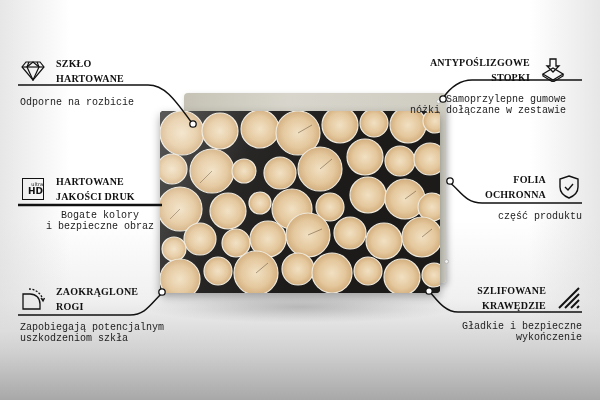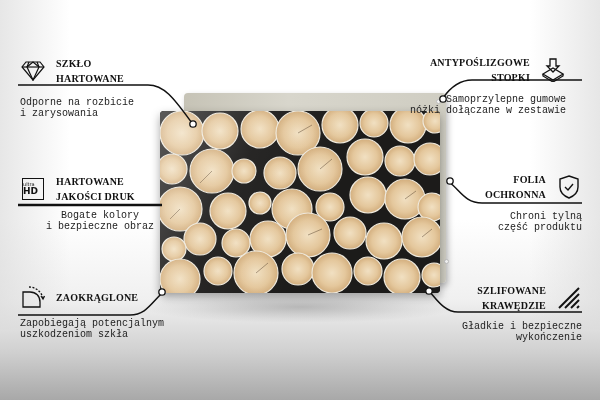--- a/index.html
+++ b/index.html
@@ -168,28 +168,27 @@
         <path d="M6 6 L12 1 L18 6"></path>
       </svg>
     </span>
     <div>
       <div class="title">SZKŁO</div>
       <div class="title">HARTOWANE</div>
     </div>
   </div>
   <div class="desc" style="margin-top:11px;">
     <div>Odporne na rozbicie</div>
-    <div>i zarysowania</div>
   </div>
 </div>
 
 <div class="feature left" style="left:20px;top:174px;width:160px;">
   <div class="head">
     <span class="icon">
-      <span style="display:flex;flex-direction:column;align-items:flex-start;justify-content:center;width:22px;height:22px;border:1.3px solid #111;font-family:'DejaVu Sans',sans-serif;line-height:1;">
+      <span style="display:flex;flex-direction:column;align-items:flex-end;justify-content:center;width:22px;height:22px;border:1.3px solid #111;font-family:'DejaVu Sans',sans-serif;line-height:1;">
         <span style="font-size:5px;">ultra</span>
         <span style="font-size:9px;font-weight:bold;">HD</span>
       </span>
     </span>
     <div>
       <div class="title">HARTOWANE</div>
       <div class="title">JAKOŚCI DRUK</div>
     </div>
   </div>
   <div class="desc" style="margin-top:6px;text-align:center;">
@@ -202,20 +201,21 @@
   <div class="head">
     <span class="icon">
       <svg width="24" height="22" viewBox="0 0 24 22" fill="none" stroke="#111" stroke-width="1.3">
         <path d="M2 21 L2 6 L9 6 C15 6 19 10 19 16 L19 21 Z"></path>
         <path d="M8 1 C14 1 20 5 22 12" stroke-dasharray="2 1.5"></path>
         <path d="M20 10 L22 13 L23.5 10"></path>
       </svg>
     </span>
     <div>
       <div class="title">ZAOKRĄGLONE</div>
+      <div class="title">ROGI</div>
     </div>
   </div>
   <div class="desc" style="margin-top:8px;">
     <div>Zapobiegają potencjalnym</div>
     <div>uszkodzeniom szkła</div>
   </div>
 </div>
 
 <div class="feature right" style="right:34px;top:55px;width:170px;">
   <div class="head">
@@ -244,21 +244,20 @@
       <div class="title">OCHRONNA</div>
     </div>
     <span class="icon">
       <svg width="22" height="24" viewBox="0 0 22 24" fill="none" stroke="#111" stroke-width="1.4">
         <path d="M11 1 L20 4 L20 12 C20 17 16 21 11 23 C6 21 2 17 2 12 L2 4 Z"></path>
         <path d="M7 12 L10 15 L15 9"></path>
       </svg>
     </span>
   </div>
   <div class="desc" style="margin-top:9px;">
-    <div>Chroni tylną</div>
     <div>część produktu</div>
   </div>
 </div>
 
 <div class="feature right" style="right:18px;top:283px;width:160px;">
   <div class="head">
     <div>
       <div class="title">SZLIFOWANE</div>
       <div class="title">KRAWĘDZIE</div>
     </div>

